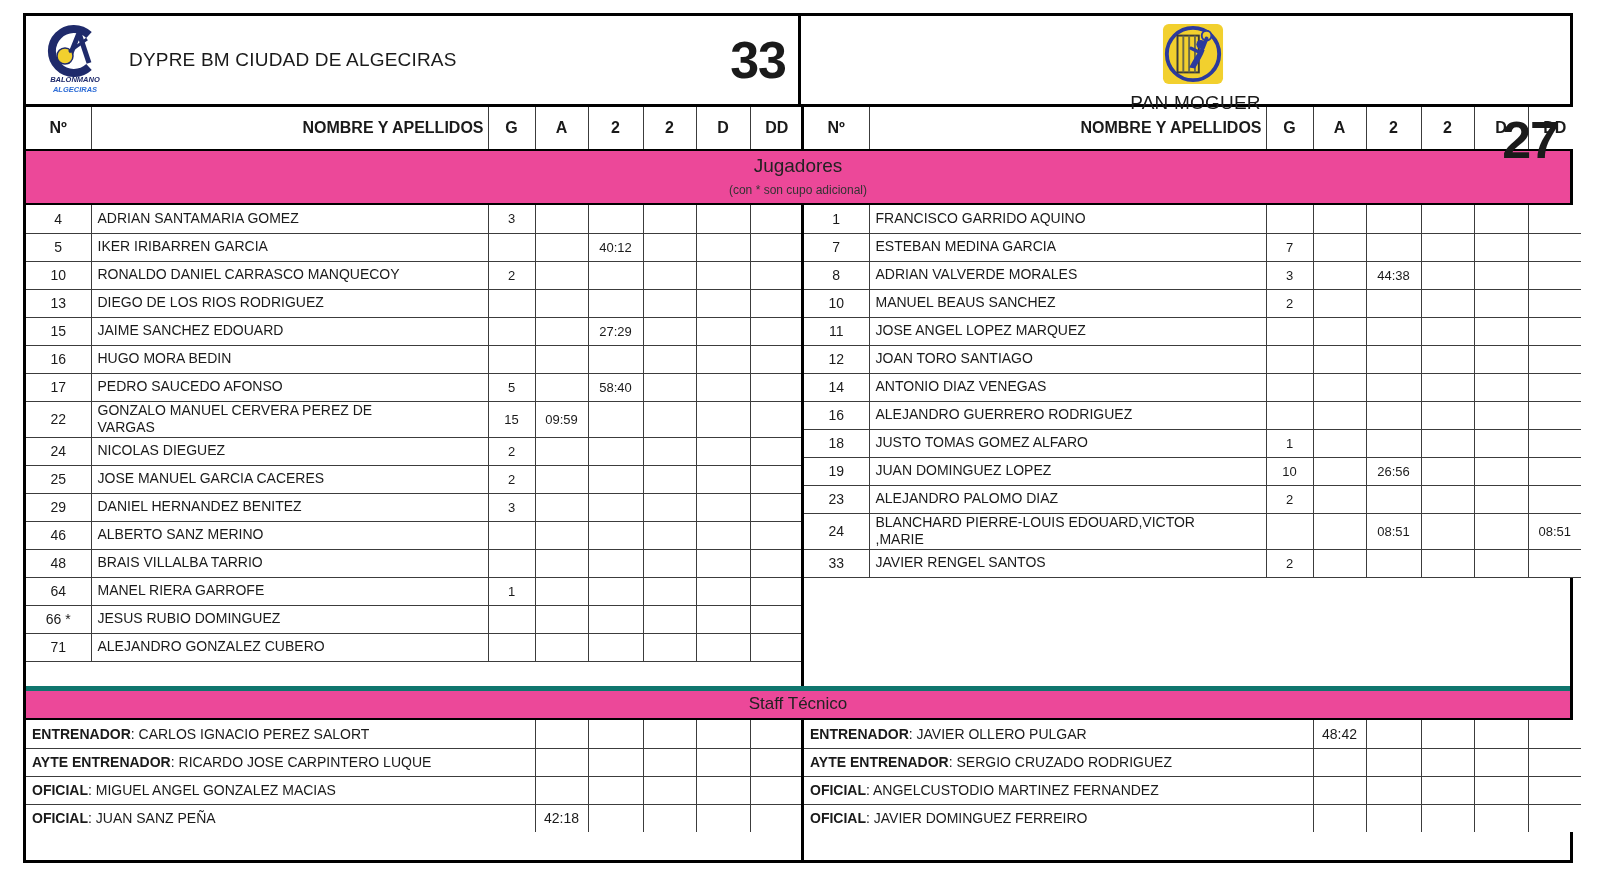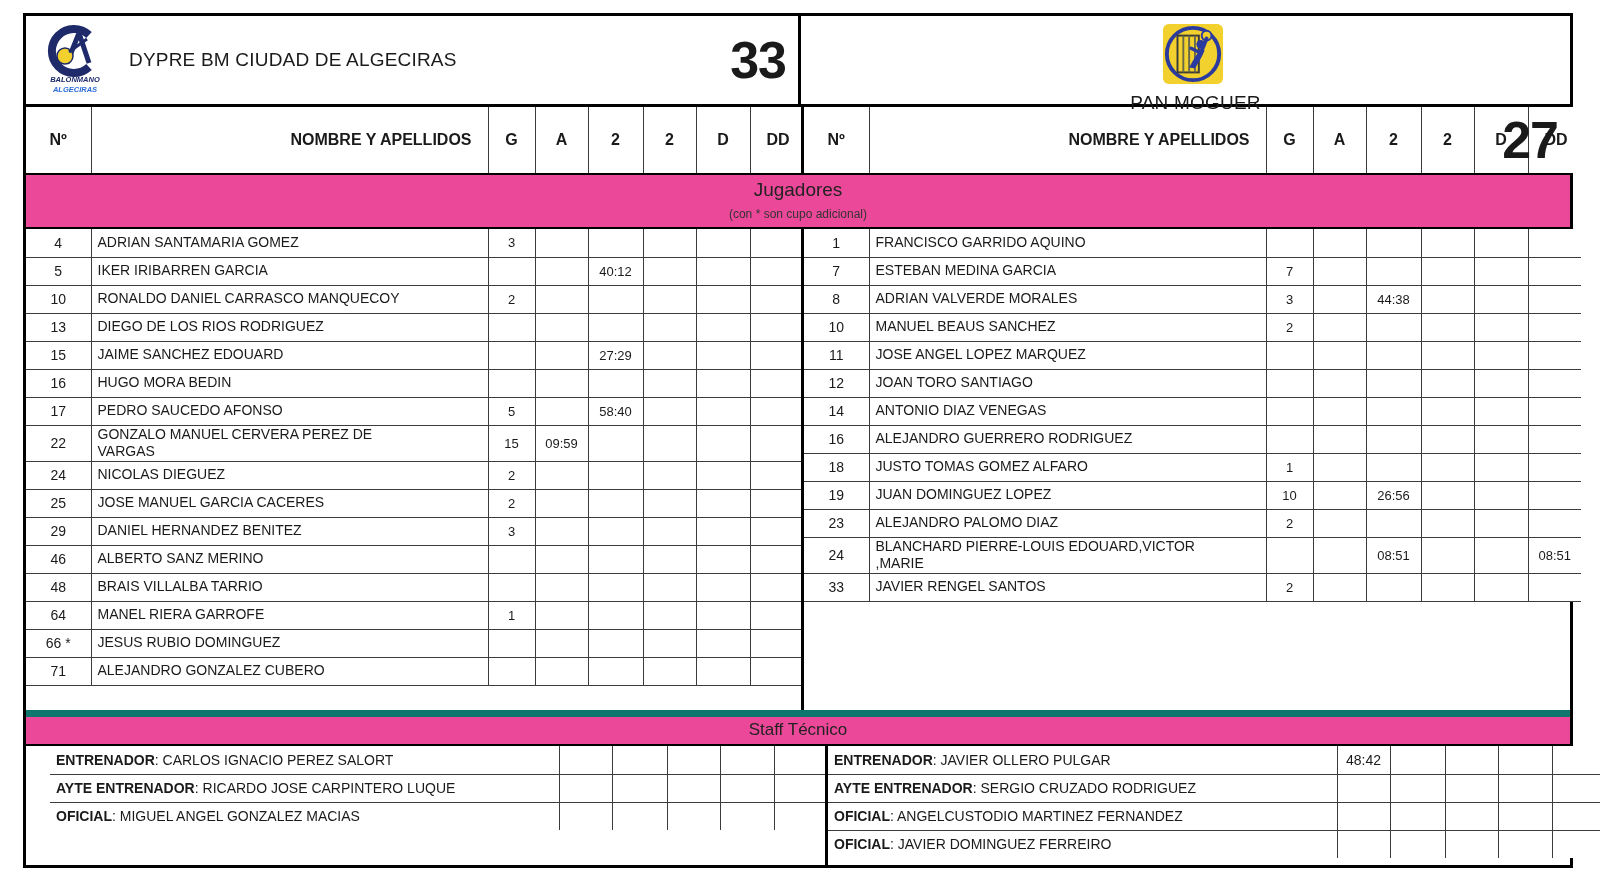--- a/index.html
+++ b/index.html
@@ -14,42 +14,42 @@
   .team-name{margin-left:20px;font-size:19px;font-weight:normal;letter-spacing:.2px;}
   .team-score{margin-left:auto;margin-right:12px;font-size:52px;font-weight:bold;line-height:1;letter-spacing:-1px;}
 
   
   .colhdr-row{display:flex;border-bottom:2px solid #000;}
   .half{width:775px;box-sizing:border-box;}
   .half + .half{border-left:3px solid #000;}
   table{border-collapse:collapse;table-layout:fixed;width:775px;}
   col.c-no{width:65px;} col.c-nm{width:397px;} col.c-g{width:47px;} col.c-a{width:53px;}
   col.c-2a{width:55px;} col.c-2b{width:53px;} col.c-d{width:54px;} col.c-dd{width:53px;}
-  .h-table th{border:1px solid #3c3c3c;border-top:none;border-bottom:none;height:34px;font-size:16px;font-weight:bold;text-align:center;padding:16px;background:#fff;}
+  .h-table th{border:1px solid #3c3c3c;border-top:none;border-bottom:none;height:34px;font-size:16px;font-weight:bold;text-align:center;padding:4px;background:#fff;}
   .h-table th:first-child{border-left:none;} .h-table th:last-child{border-right:none;}
   .h-table th.th-name{text-align:right;}
 
   
   .band{background:#ec4899;border-bottom:2px solid #000;text-align:center;}
   .band-jugadores{height:54px;padding-top:4px;box-sizing:border-box;}
   .band-title{font-size:19px;color:#222;}
   .band-sub{font-size:12px;color:#333;margin-top:6px;}
-  .band-staff{height:27px;line-height:26px;font-size:17px;color:#222;border-top:7px solid #0f766e;}
+  .band-staff{height:27px;line-height:26px;font-size:17px;color:#222;border-top:5px solid #0f766e;}
 
   
   .players-row{display:flex;height:481px;}
   .p-table td{border:1px solid #3c3c3c;padding:0 4px;height:28px;font-size:14px;vertical-align:middle;box-sizing:border-box;background:#fff;}
   .p-table td:first-child{border-left:none;} .p-table td:last-child{border-right:none;}
   .p-table tr:first-child td{border-top:none;}
   td.cell-no{text-align:center;}
   td.cell-name{text-align:left;padding-left:6px;white-space:pre-line;line-height:1.25;}
   td.cell-stat{text-align:center;font-size:13px;}
 
   
-  .staff-row{display:flex;height:119px;margin-left:24px;}
+  .staff-row{display:flex;height:140px;}
   .s-table td{border:1px solid #3c3c3c;padding:0 4px;height:28px;font-size:14px;vertical-align:middle;box-sizing:border-box;background:#fff;}
   .s-table td:first-child{border-left:none;} .s-table td:last-child{border-right:none;}
   .s-table tr:first-child td{border-top:none;}
   .s-table tr:last-child td{border-bottom:none;}
   td.cell-staffname{text-align:left;padding-left:6px;}
   td.cell-staffname b{font-weight:bold;}
 </style>
 </head>
 <body>
 
@@ -514,20 +514,28 @@
     <td class="cell-stat"></td>
   </tr>
               <tr>
     <td class="cell-staffname" colspan="3"><b>OFICIAL</b><span>: </span><span>MIGUEL ANGEL GONZALEZ MACIAS</span></td>
     <td class="cell-stat"></td>
     <td class="cell-stat"></td>
     <td class="cell-stat"></td>
     <td class="cell-stat"></td>
     <td class="cell-stat"></td>
   </tr>
+              <tr>
+    <td class="cell-staffname" colspan="3"><b>OFICIAL</b><span>: </span><span>JUAN SANZ PEÑA</span></td>
+    <td class="cell-stat">42:18</td>
+    <td class="cell-stat"></td>
+    <td class="cell-stat"></td>
+    <td class="cell-stat"></td>
+    <td class="cell-stat"></td>
+  </tr>
             </tbody>
         </table>
       </div>
       <div class="half">
         <table class="s-table">
           <colgroup>
               <col class="c-no">
               <col class="c-nm">
               <col class="c-g">
               <col class="c-a">

